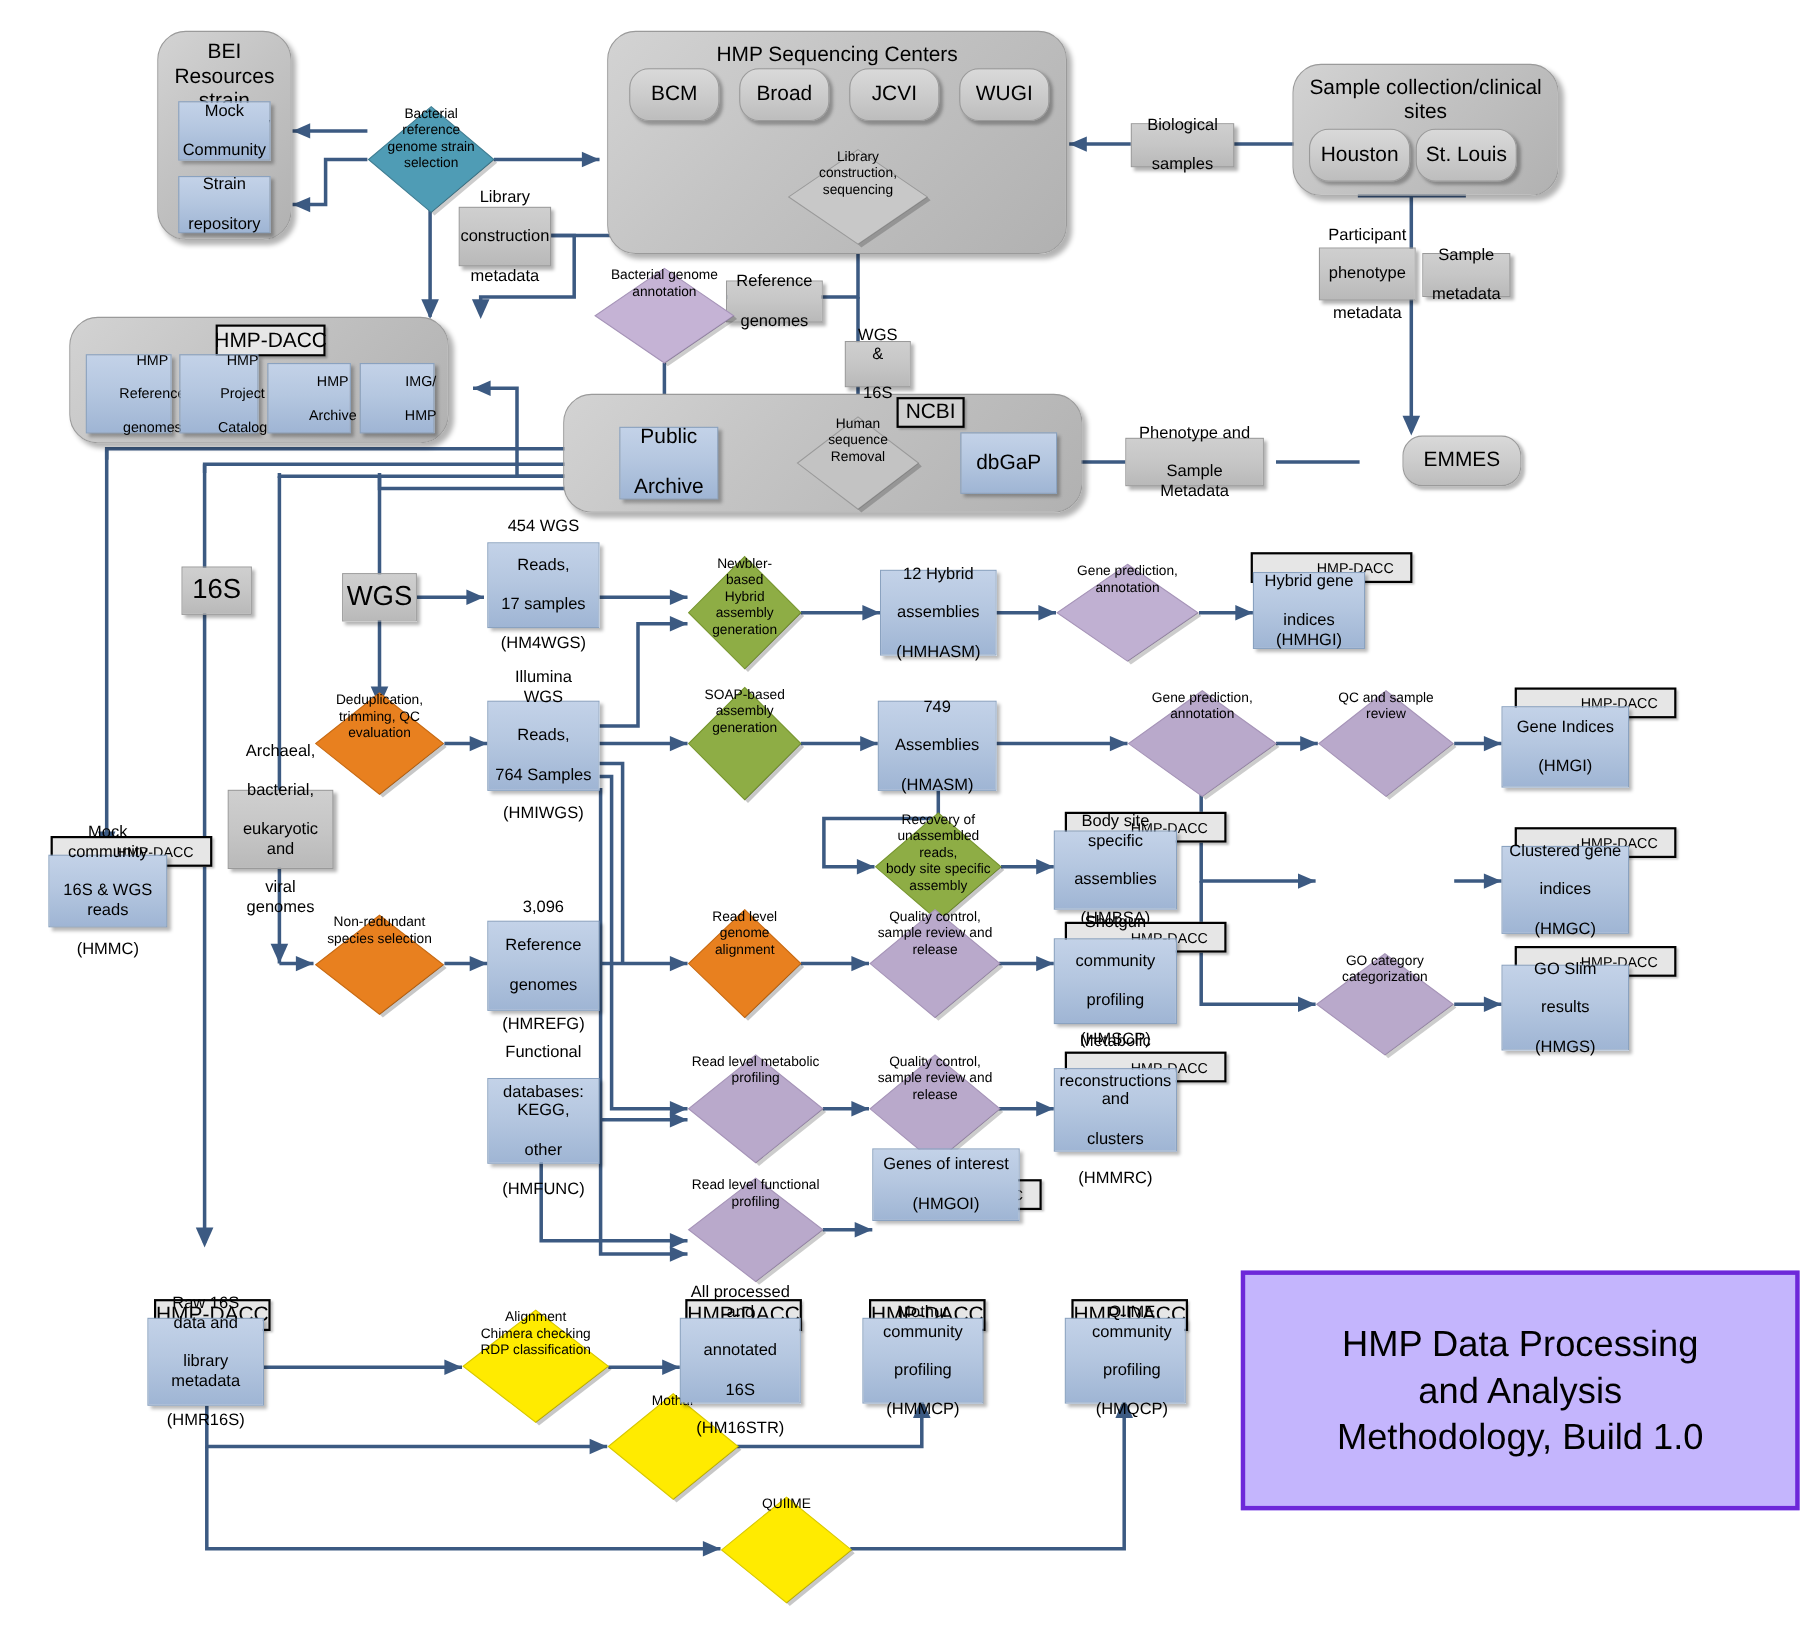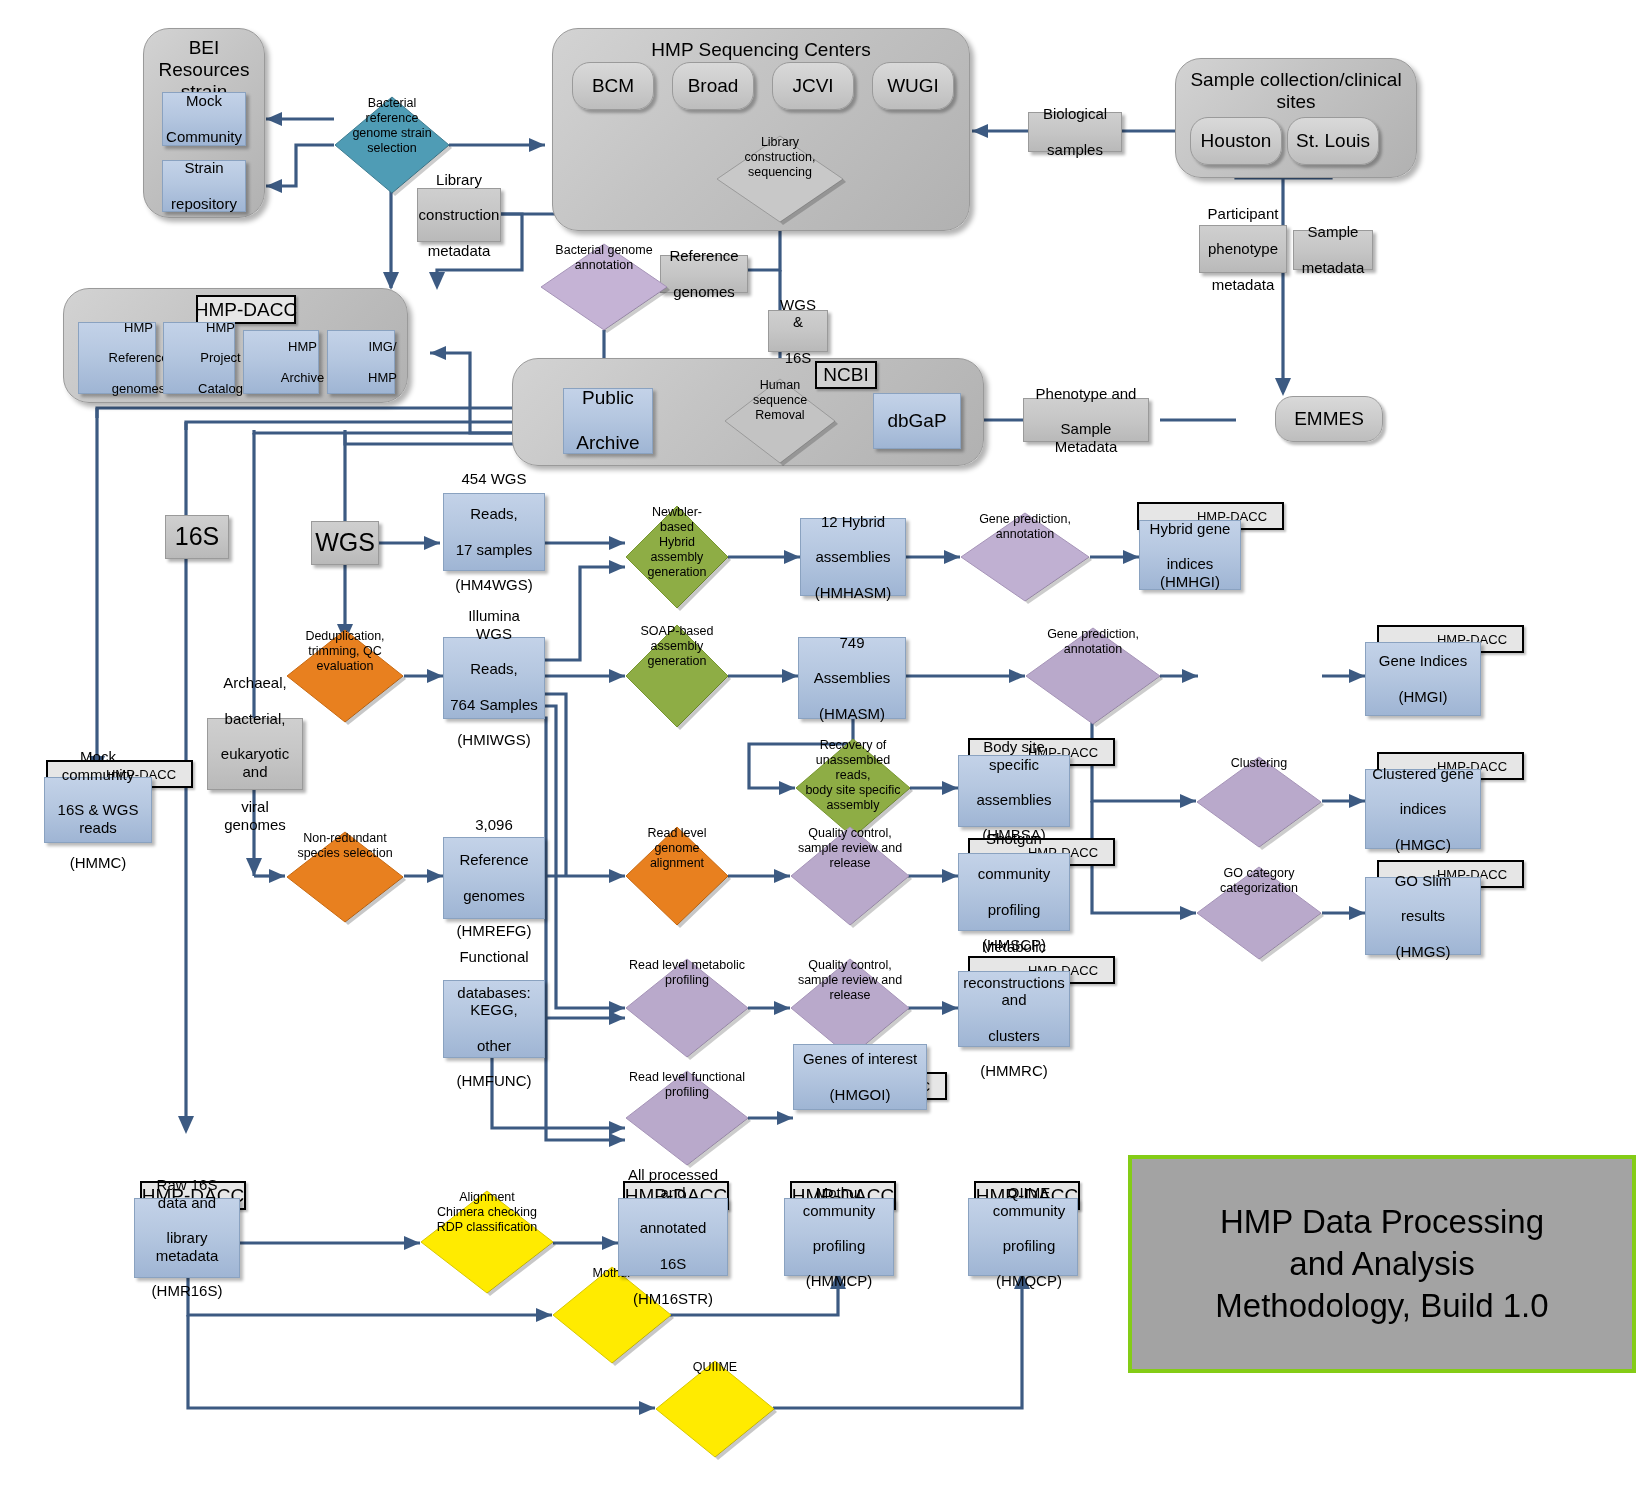--- a/index.html
+++ b/index.html
@@ -60,21 +60,21 @@
 
   
   .ncbi-tag{
     position:absolute;background:#d0d0d0;border:2px solid #000;
     display:flex;align-items:center;justify-content:center;color:#000;
     box-shadow:2px 2px 2px rgba(0,0,0,0.25);
   }
 
   
   .titlebox{
-    position:absolute;border:4px solid #84cc16;background:#a3a3a3;
+    position:absolute;border:4px solid #6d28d9;background:#c4b5fd;
     display:flex;align-items:center;justify-content:center;text-align:center;
     color:#000;line-height:1.28;
   }
 
   
   #wires{position:absolute;left:0;top:0;width:1651px;height:1501px;pointer-events:none;}
   #wires path, #wires line{fill:none;stroke:#3c5a82;stroke-width:3.2;}
   #wires polygon{fill:#3c5a82;}
 
   .fs9{font-size:12.5px;}
@@ -458,30 +458,30 @@
   </div>
   <div class="dia" style="left:1025px;top:627px;width:136px;height:98px;">
     <svg width="136" height="98">
         <polygon points="68,1 135,49 68,97 1,49" fill="#b9a9cb" stroke="#a694b8" stroke-width="1"></polygon>
         <polygon points="68,97 135,49 138,52 71,100" fill="rgba(0,0,0,0.20)"></polygon>
       </svg>
     <div class="dlabel fs9">
         <span><span>Gene prediction,</span><br><span>annotation</span></span>
       </div>
   </div>
-
-  <div class="dia" style="left:1196px;top:756px;width:126px;height:92px;">
-    <svg width="126" height="92">
-        <polygon points="63,1 125,46 63,91 1,46" fill="#b9a9cb" stroke="#a694b8" stroke-width="1"></polygon>
-        <polygon points="63,91 125,46 128,49 66,94" fill="rgba(0,0,0,0.20)"></polygon>
-      </svg>
-    <div class="dlabel fs9">
-        <span>Clustering</span>
-      </div>
-  </div>
+  <div class="dia" style="left:1198px;top:627px;width:124px;height:98px;">
+    <svg width="124" height="98">
+        <polygon points="62,1 123,49 62,97 1,49" fill="#b9a9cb" stroke="#a694b8" stroke-width="1"></polygon>
+        <polygon points="62,97 123,49 126,52 65,100" fill="rgba(0,0,0,0.20)"></polygon>
+      </svg>
+    <div class="dlabel fs9">
+        <span><span>QC and sample</span><br><span>review</span></span>
+      </div>
+  </div>
+
   <div class="dia" style="left:1196px;top:866px;width:126px;height:94px;">
     <svg width="126" height="94">
         <polygon points="63,1 125,47 63,93 1,47" fill="#b9a9cb" stroke="#a694b8" stroke-width="1"></polygon>
         <polygon points="63,93 125,47 128,50 66,96" fill="rgba(0,0,0,0.20)"></polygon>
       </svg>
     <div class="dlabel fs9">
         <span><span>GO category</span><br><span>categorization</span></span>
       </div>
   </div>
 

